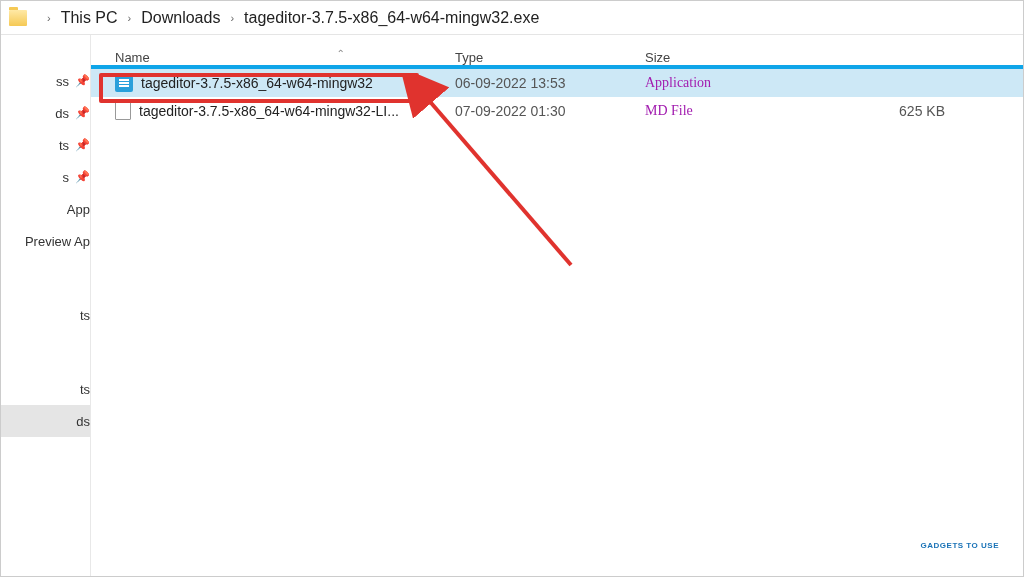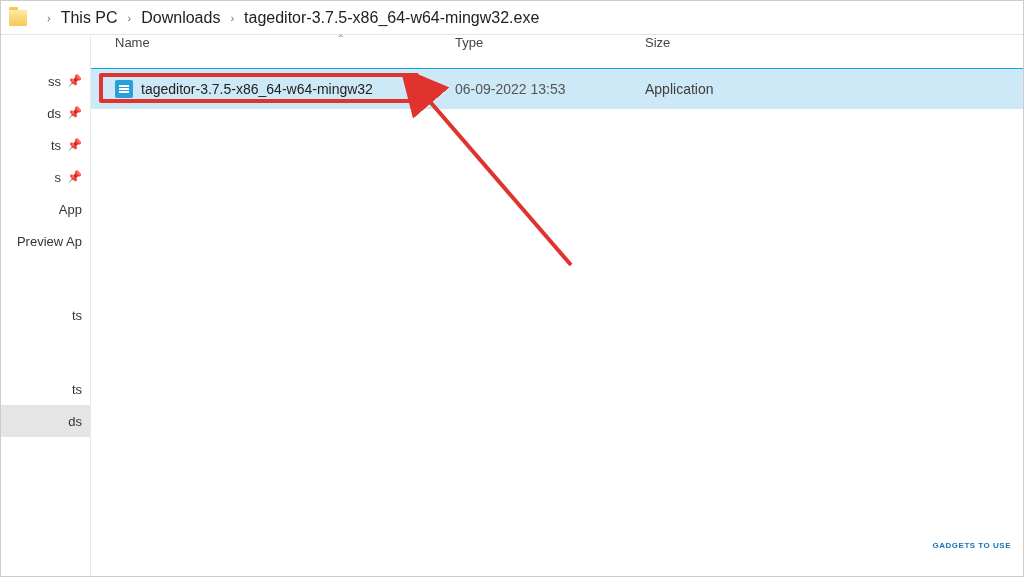--- a/index.html
+++ b/index.html
@@ -21,73 +21,73 @@
     .main-area { display: flex; height: calc(100% - 34px); }
     
     .sidebar {
       width: 90px;
       border-right: 1px solid #e8e8e8;
       padding-top: 30px;
       font-size: 13px;
       color: #333;
       overflow: hidden;
     }
-    .side-row { height: 32px; display: flex; align-items: center; justify-content: flex-end; padding-right: 8px; white-space: nowrap; }
+    .side-row { height: 32px; display: flex; align-items: center; justify-content: flex-end; white-space: nowrap; }
     .side-row.pin { position: relative; }
     .pin-glyph { color: #6b8fb3; font-size: 12px; margin-left: 6px; }
     .side-label { overflow: hidden; text-overflow: clip; max-width: 72px; }
     .side-row.selected { background: #e5e5e5; }
     
     .content { flex: 1; position: relative; }
     
     .col-headers {
       display: flex;
       height: 34px;
-      align-items: flex-start;
+      align-items: flex-end;
       font-size: 13px;
       color: #444;
       padding-left: 24px;
-      border-bottom: 1px solid #0ea5e9;
+      border-bottom: 4px solid #0ea5e9;
     }
     .col-name { width: 340px; position: relative; }
     .sort-caret { position:absolute; right: 110px; top: -2px; color:#888; font-size:10px; }
     .col-mod { width: 190px; }
     .col-type { width: 190px; }
     .col-size { width: 150px; text-align: left; }
     
     .file-row {
       display: flex;
       align-items: center;
-      height: 40px;
+      height: 28px;
       font-size: 14px;
       color: #222;
       padding-left: 24px;
       cursor: pointer;
     }
     .file-row.selected { background: #cde8f6; }
     
     .fname-cell { width: 340px; display:flex; align-items:center; overflow:hidden; white-space:nowrap; text-overflow: ellipsis; }
     .fmod-cell { width: 190px; color:#555; }
-    .ftype-cell { width: 190px; color:#404040; }
+    .ftype-cell { width: 190px; color:#a21caf;font-family:Liberation Serif, serif; }
     .fsize-cell { width: 150px; text-align: right; padding-right: 40px; color:#555; }
     
     .app-icon { width:18px; height:18px; background:#29a0db; border-radius:2px; margin-right:8px; position:relative; display:inline-block; }
     .app-icon::after { content:""; position:absolute; top:5px; left:4px; width:10px; height:2px; background:#fff; box-shadow:0 3px 0 #fff, 0 6px 0 #fff; }
     .doc-icon { width:16px; height:18px; border:1px solid #999; background:#fff; margin-right:8px; display:inline-block; border-radius:1px; }
     
     .highlight-box {
       position: absolute;
       border: 4px solid #e0332e;
       border-radius: 2px;
       pointer-events: none;
     }
     
     .arrow-svg { position: absolute; pointer-events: none; }
     
-    .watermark { position:absolute; right:12px; bottom:26px; font-size:8px; letter-spacing:0.5px; color:#1a73b7; font-weight:bold; }
+    .watermark { position:absolute; right:24px; bottom:26px; font-size:8px; letter-spacing:0.5px; color:#1a73b7; font-weight:bold; }
   </style>
 </head>
 <body>
 
 <div class="breadcrumb-bar">
   <span class="folder-icon-bc"></span>
   <span class="bc-sep">›</span>
   <span class="bc-item">This PC</span>
   <span class="bc-sep">›</span>
   <span class="bc-item">Downloads</span>
@@ -144,20 +144,29 @@
 
     <div class="file-row selected">
       <div class="fname-cell">
         <span class="app-icon"></span>
         <span>tageditor-3.7.5-x86_64-w64-mingw32</span>
       </div>
       <div class="fmod-cell">06-09-2022 13:53</div>
       <div class="ftype-cell">Application</div>
     </div>
 
+    <div class="file-row">
+      <div class="fname-cell">
+        <span class="doc-icon"></span>
+        <span>tageditor-3.7.5-x86_64-w64-mingw32-LI...</span>
+      </div>
+      <div class="fmod-cell">07-09-2022 01:30</div>
+      <div class="ftype-cell">MD File</div>
+      <div class="fsize-cell">625 KB</div>
+    </div>
 
     <div class="highlight-box" style="left:8px; top:38px; width:320px; height:30px;"></div>
 
     <svg class="arrow-svg" width="300" height="220" style="left:300px; top:40px;">
       <defs>
         <marker id="arrowhead" markerWidth="12" markerHeight="12" refX="2" refY="6" orient="auto">
           <polygon points="0 0, 12 6, 0 12" fill="#e0332e"></polygon>
         </marker>
       </defs>
       <line x1="180" y1="190" x2="35" y2="22" stroke="#e0332e" stroke-width="4" marker-end="url(#arrowhead)"></line>

